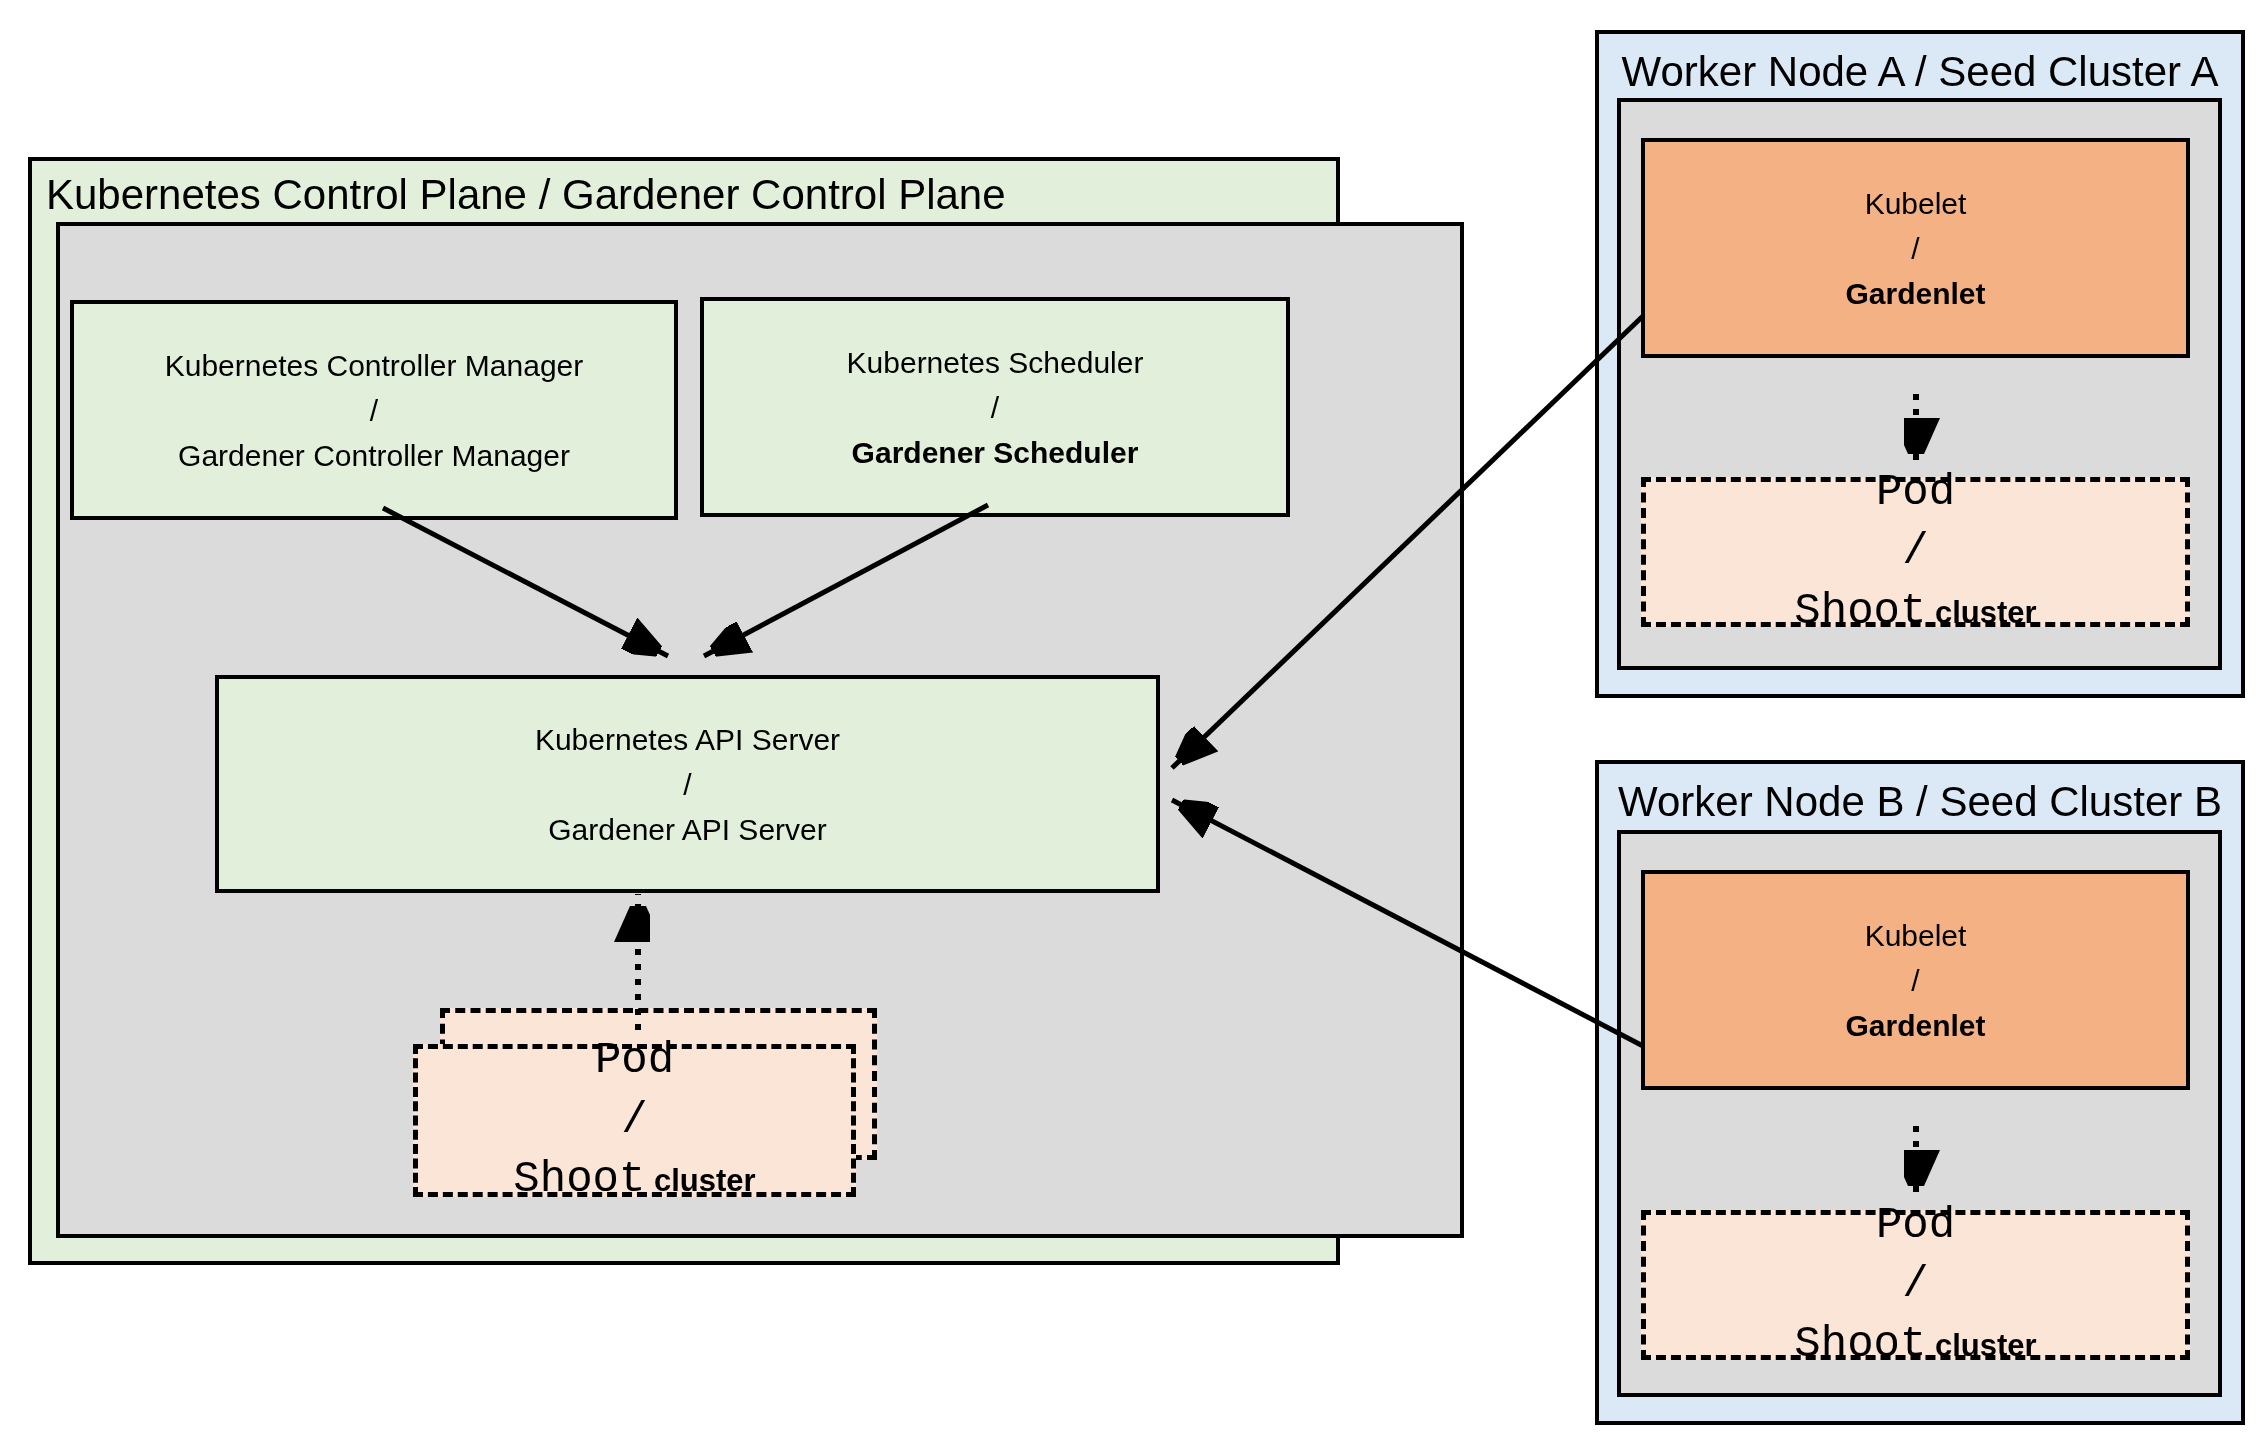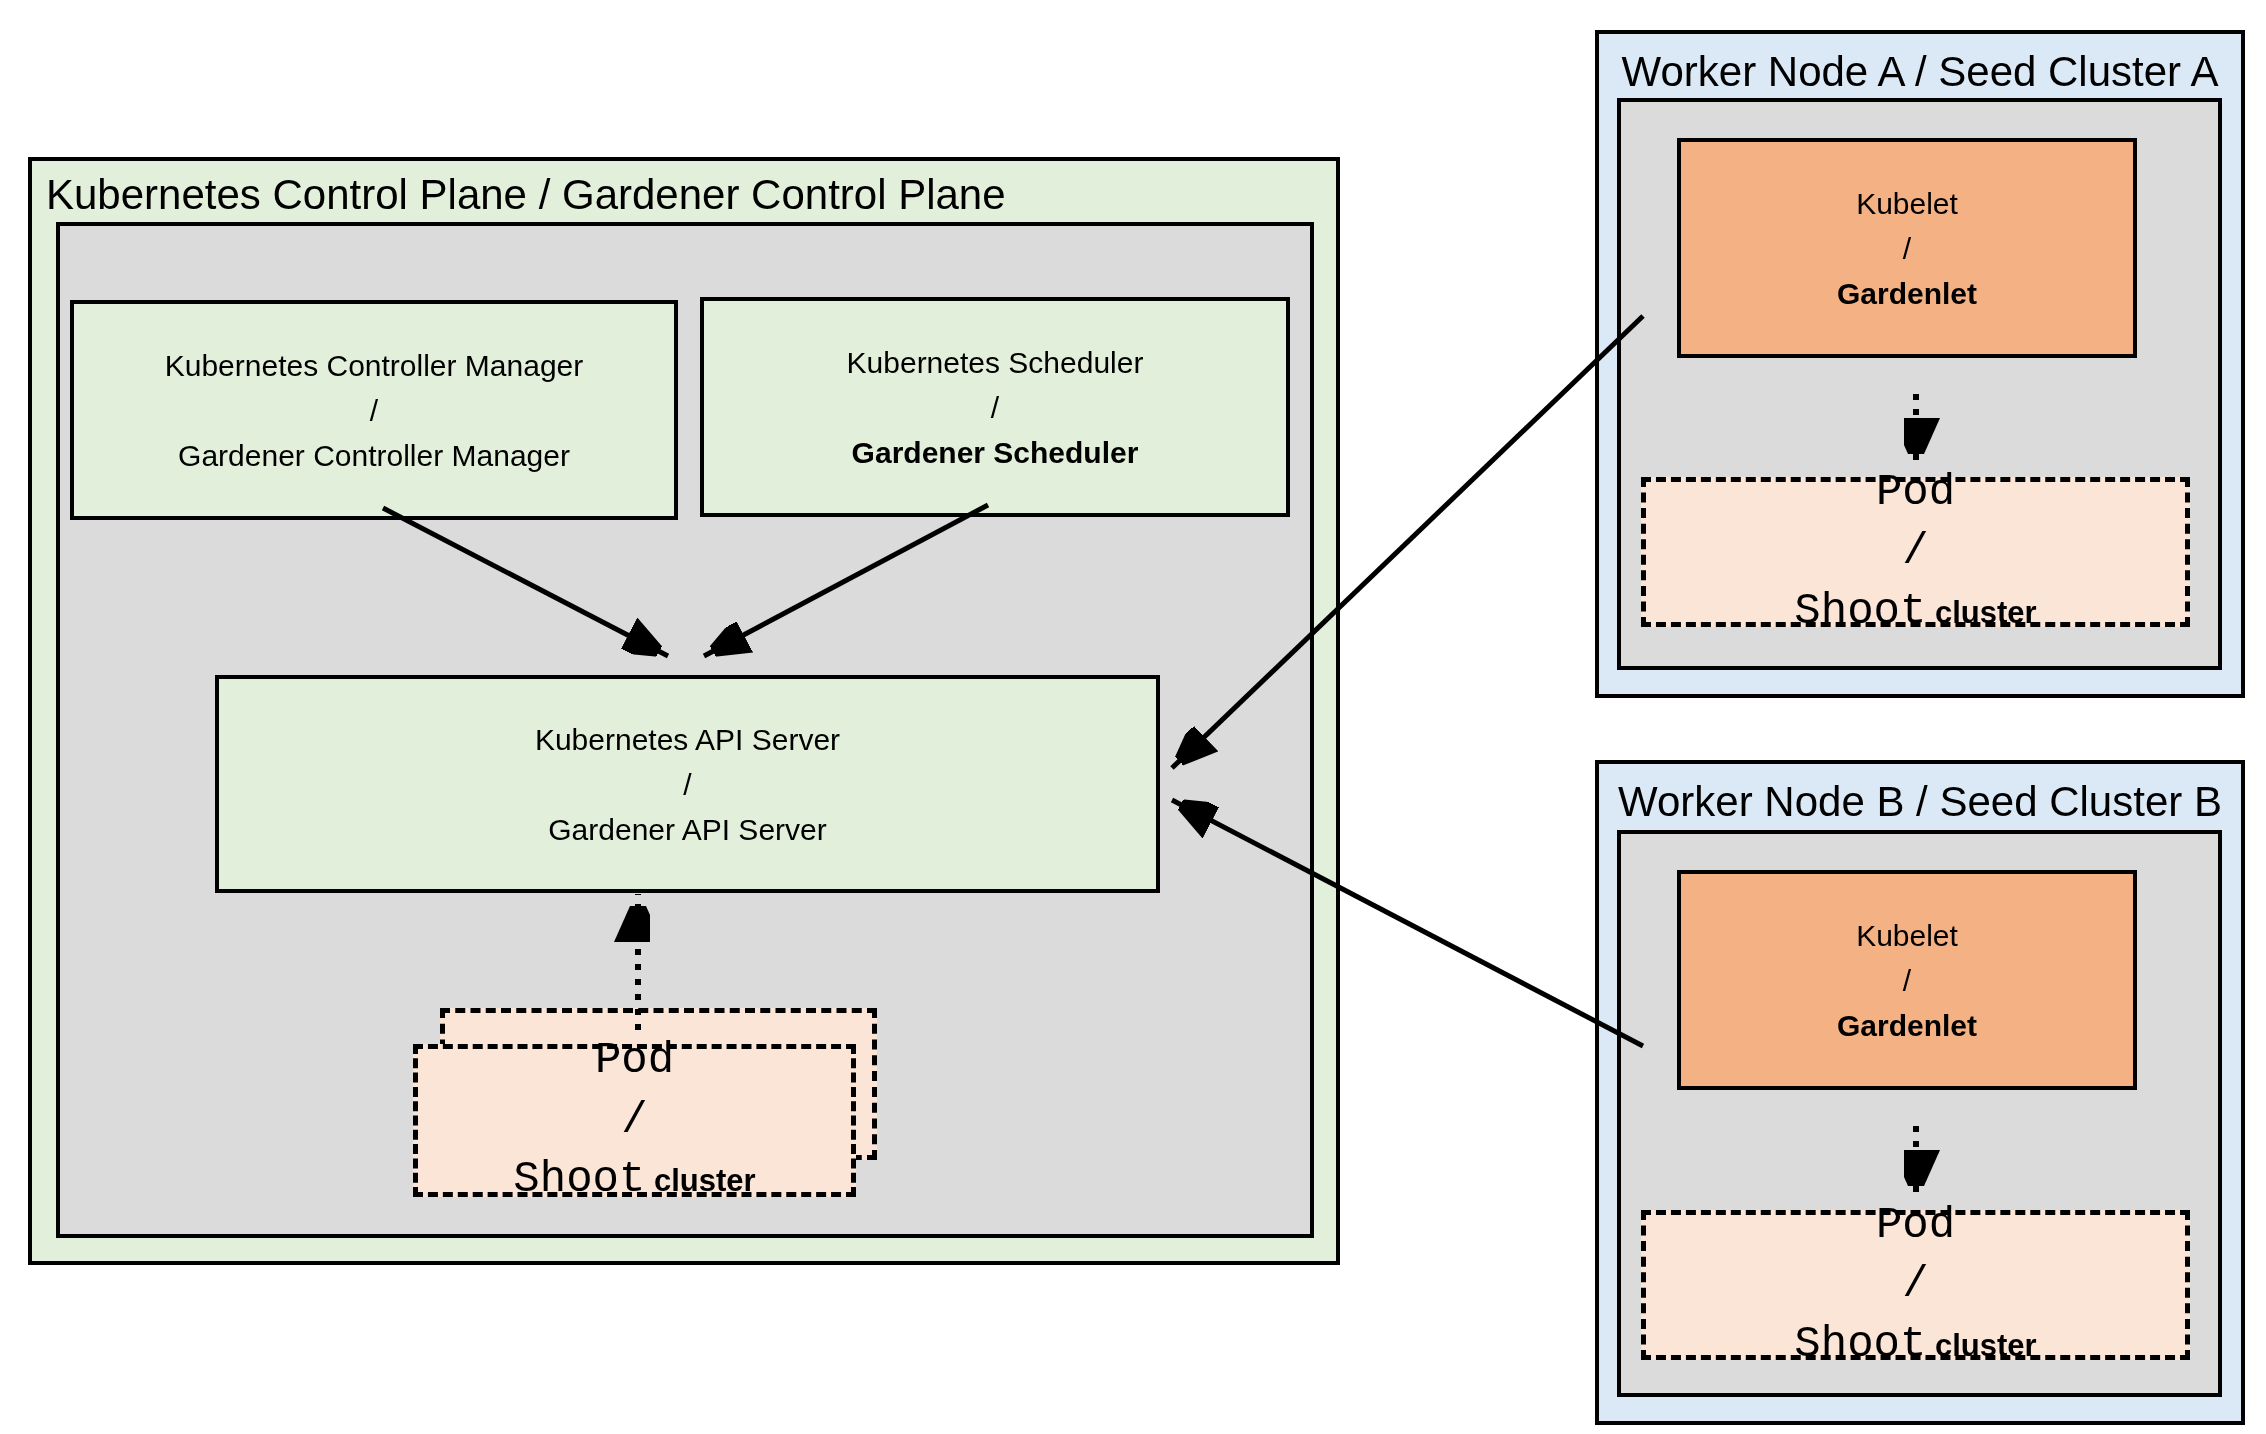--- a/index.html
+++ b/index.html
@@ -15,35 +15,35 @@
   .frame{border:4px solid var(--line);}
   .labelbox{
     display:flex;flex-direction:column;align-items:center;justify-content:center;
     text-align:center;font-size:30px;line-height:1.5;
   }
   .big-title{font-size:42px;}
   .bold{font-weight:700;}
   .mono{font-family:"Liberation Mono",monospace;font-size:44px;}
   .cp-outer{left:28px;top:157px;width:1312px;height:1108px;background:var(--green);}
   .cp-title{left:14px;top:10px;width:1200px;text-align:left;}
-  .cp-inner{left:24px;top:61px;width:1258px;height:1016px;background:var(--gray);padding-left:8px;}
+  .cp-inner{left:24px;top:61px;width:1408px;height:1016px;background:var(--gray);padding-left:8px;}
   .cm-box{left:10px;top:74px;width:608px;height:220px;background:var(--green);}
   .sched-box{left:640px;top:71px;width:590px;height:220px;background:var(--green);}
   .api-box{left:155px;top:449px;width:945px;height:218px;background:var(--green);}
   .podbox{background:var(--peach);border:5px dashed var(--line);}
   .pod-back{left:380px;top:782px;width:437px;height:152px;}
   .pod-front{left:353px;top:818px;width:443px;height:153px;font-size:31px;line-height:1.35;}
   .worker{width:650px;background:var(--blue);}
   .worker-a{left:1595px;top:30px;height:668px;}
   .worker-b{left:1595px;top:760px;height:665px;padding-left:8px;}
   .worker-title{left:0;top:14px;width:642px;text-align:center;}
   .worker-gray{left:18px;width:605px;background:var(--gray);}
   .worker-gray-a{top:64px;height:572px;}
   .worker-gray-b{top:66px;height:567px;}
-  .kubelet-box{left:20px;top:36px;width:460px;height:220px;background:var(--orange);margin-left:36px;}
+  .kubelet-box{left:20px;top:36px;width:549px;height:220px;background:var(--orange);}
   .worker-pod{left:20px;width:549px;height:150px;font-size:31px;line-height:1.35;}
   .worker-pod-a{top:375px;}
   .worker-pod-b{top:376px;}
   #wires{position:absolute;left:0;top:0;width:2266px;height:1434px;pointer-events:none;}
   #wires line{stroke:var(--line);}
   .solid-wire{stroke-width:5;}
   .dotted-wire{stroke-width:6;stroke-dasharray:6 9;}
 </style>
 </head>
 <body>

